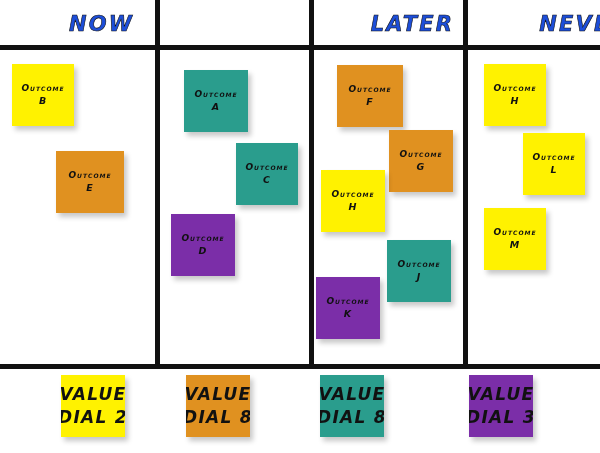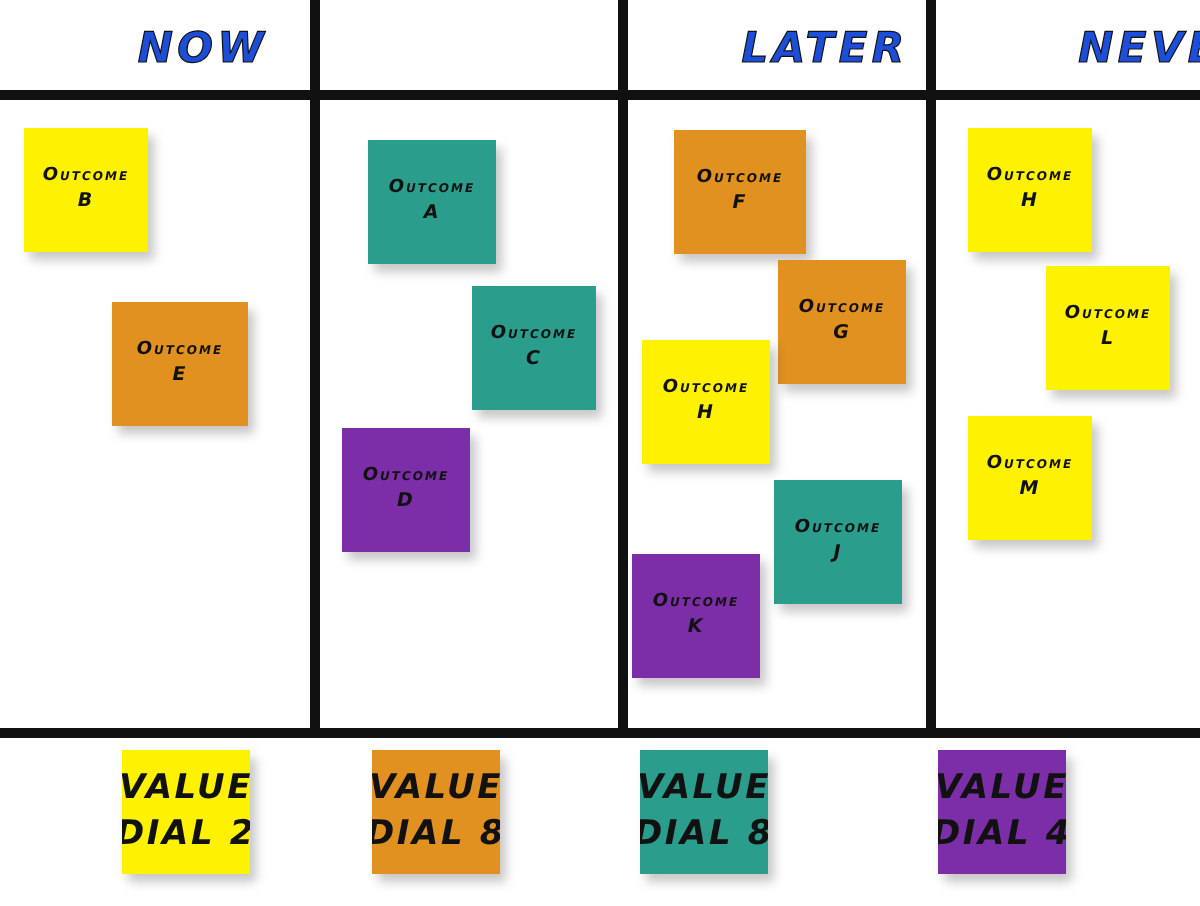--- a/index.html
+++ b/index.html
@@ -179,17 +179,17 @@
       <div class="note dial c-orange" style="left: 186px; top: 375px; width: 64px; height: 62px;">
         <span class="l1">VALUE</span>
         <span class="l2">DIAL 8</span>
       </div>
       <div class="note dial c-teal" style="left: 320px; top: 375px; width: 64px; height: 62px;">
         <span class="l1">VALUE</span>
         <span class="l2">DIAL 8</span>
       </div>
       <div class="note dial c-purple" style="left: 469px; top: 375px; width: 64px; height: 62px;">
         <span class="l1">VALUE</span>
-        <span class="l2">DIAL 4</span>
+        <span class="l2">DIAL 3</span>
       </div>
     </div>
 
 </div>
 
 </body></html>

